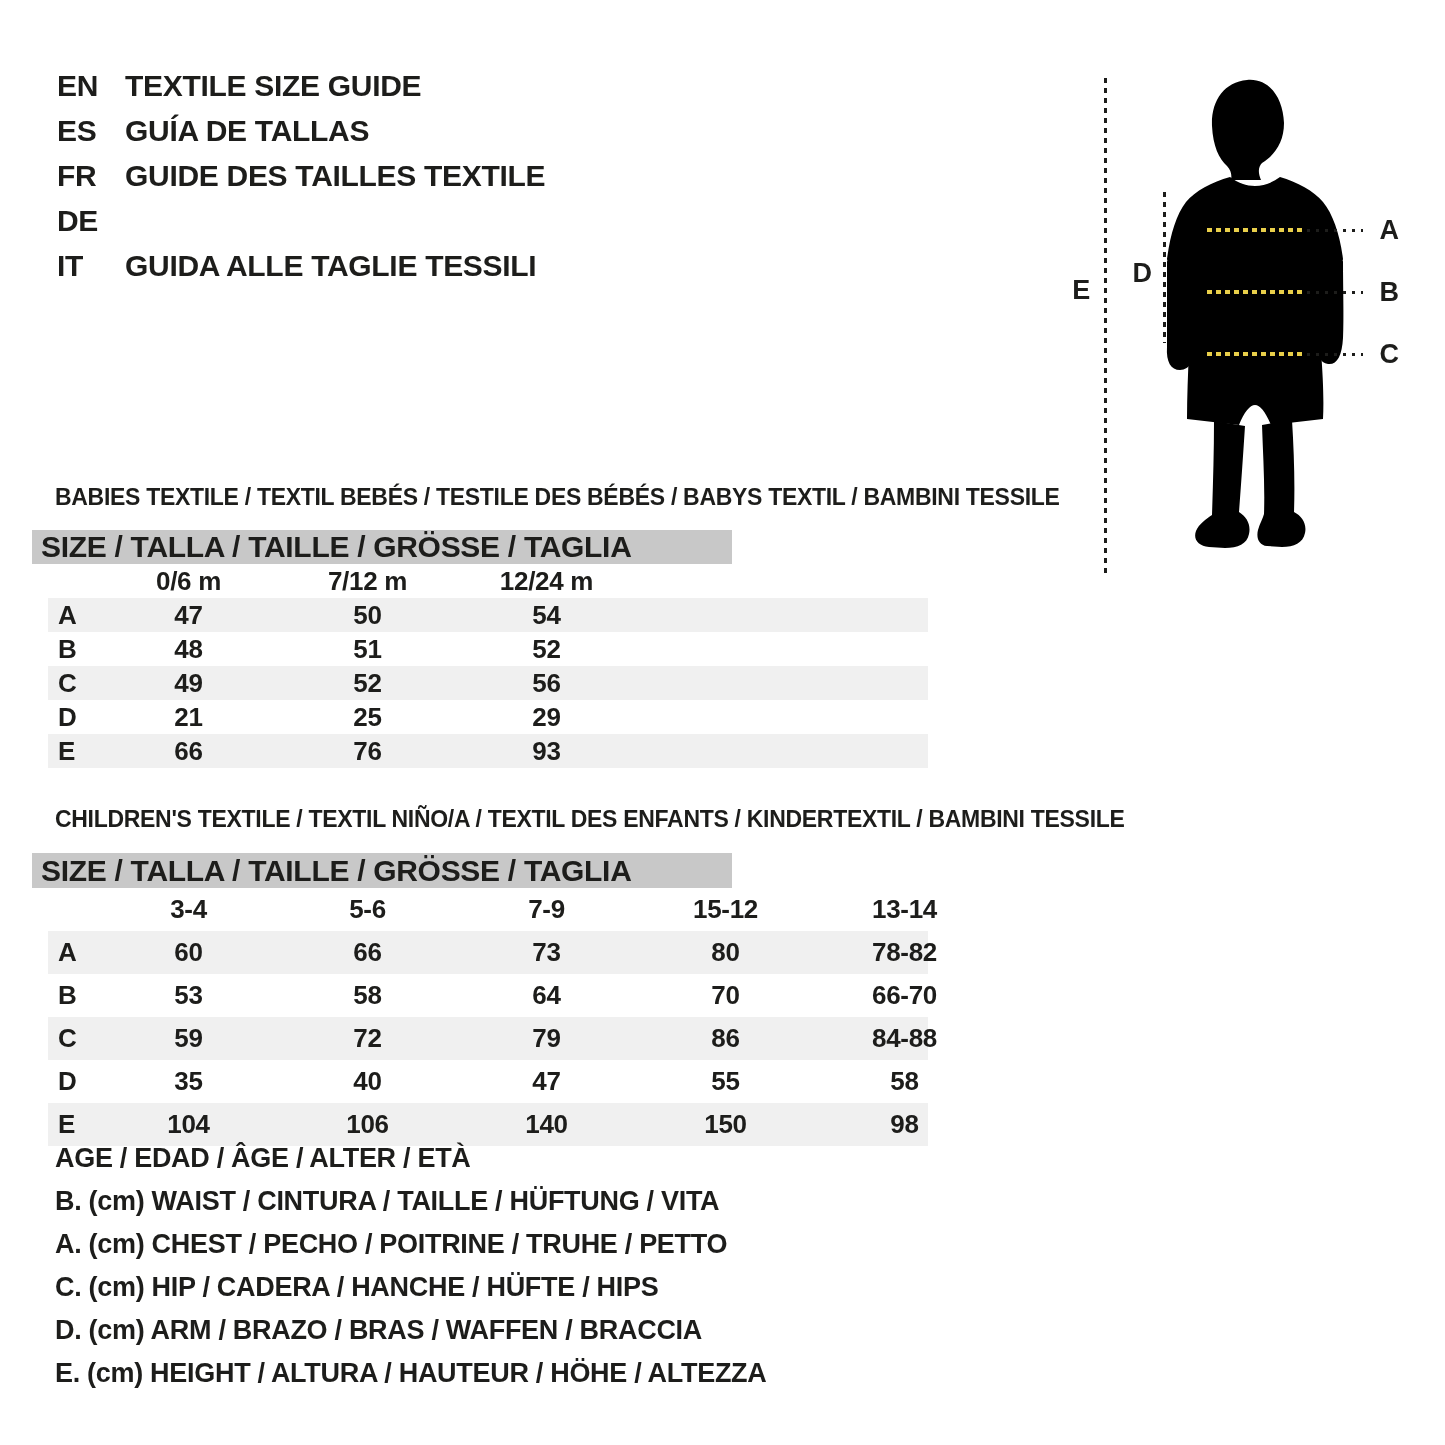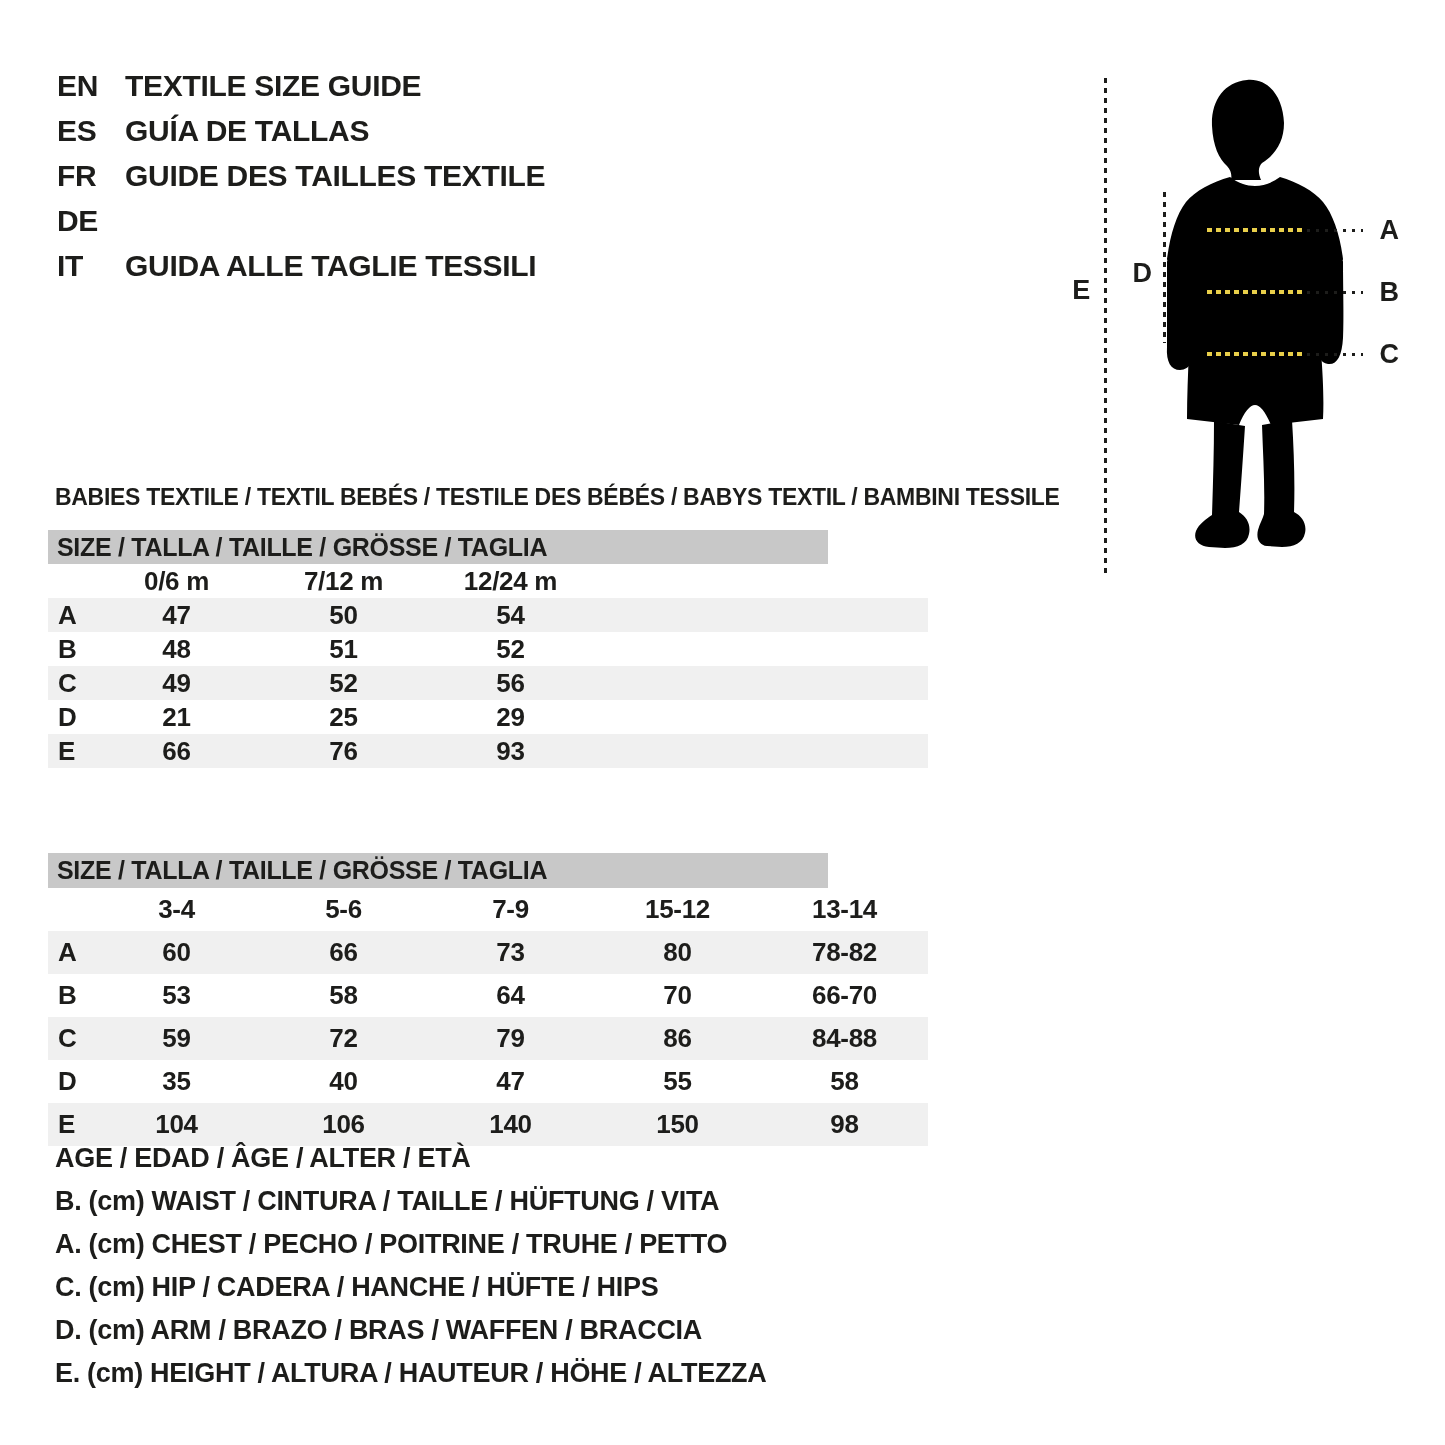--- a/index.html
+++ b/index.html
@@ -49,30 +49,30 @@
   .lbl-b { left:1374px; top:277px; }
   .lbl-c { left:1374px; top:339px; }
   .lbl-d { left:1127px; top:258px; }
   .lbl-e { left:1066px; top:275px; }
   
   .sec-title { position:absolute; left:55px; height:30px; line-height:30px; font-size:23px; }
   .babies-title { top:482px; }
   .children-title { top:804px; }
   
   .size-bar {
-    position:absolute; left:48px; width:780px; background:var(--bar_gray);
-    font-size:25px; padding-left:9px; display:flex; align-items:center;
+    position:absolute; left:32px; width:700px; background:var(--bar_gray);
+    font-size:30px; padding-left:9px; display:flex; align-items:center;
   }
   .babies-bar { top:530px; height:34px; }
   .children-bar { top:853px; height:35px; }
   
   .size-table { position:absolute; left:48px; width:880px; font-size:26px; }
   .babies-table { top:564px; }
   .children-table { top:888px; }
-  .trow { display:grid; align-items:center; }
+  .trow { display:grid; align-items:center;gap:12px; }
   .babies-table .trow { grid-template-columns:45px 167px 167px 167px 1fr; height:34px; }
   .children-table .trow { grid-template-columns:45px 167px 167px 167px 167px 167px; height:43px; }
   .trow.alt { background:var(--row_gray); }
   .trow .lab { padding-left:10px; text-align:left; }
   .trow .val { text-align:center; }
   
   .legend { position:absolute; left:55px; top:1137px; }
   .legend-line { height:43px; line-height:43px; font-size:27px; }
 </style>
 </head>
@@ -166,20 +166,21 @@
       <span class="val">29</span>
     </div>
     <div class="trow alt">
       <span class="lab">E</span>
       <span class="val">66</span>
       <span class="val">76</span>
       <span class="val">93</span>
     </div>
   </div>
 
+  <div class="sec-title children-title">CHILDREN'S TEXTILE / TEXTIL NIÑO/A / TEXTIL DES ENFANTS / KINDERTEXTIL / BAMBINI TESSILE</div>
   <div class="size-bar children-bar">
     <span>SIZE / TALLA / TAILLE / GRÖSSE / TAGLIA</span>
   </div>
   <div class="size-table children-table">
     <div class="trow">
       <span class="lab"></span>
       <span class="val">3-4</span>
       <span class="val">5-6</span>
       <span class="val">7-9</span>
       <span class="val">15-12</span>

